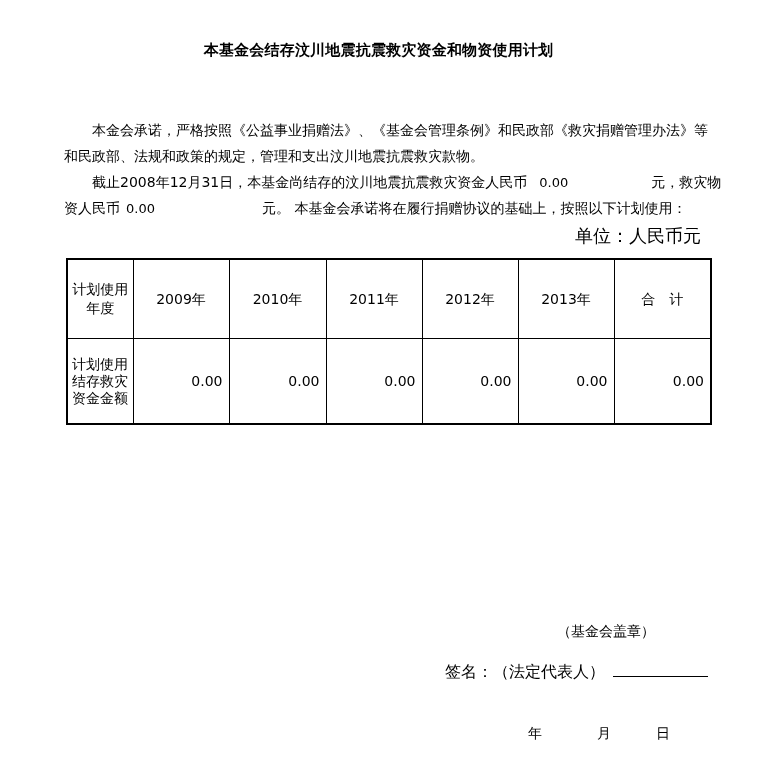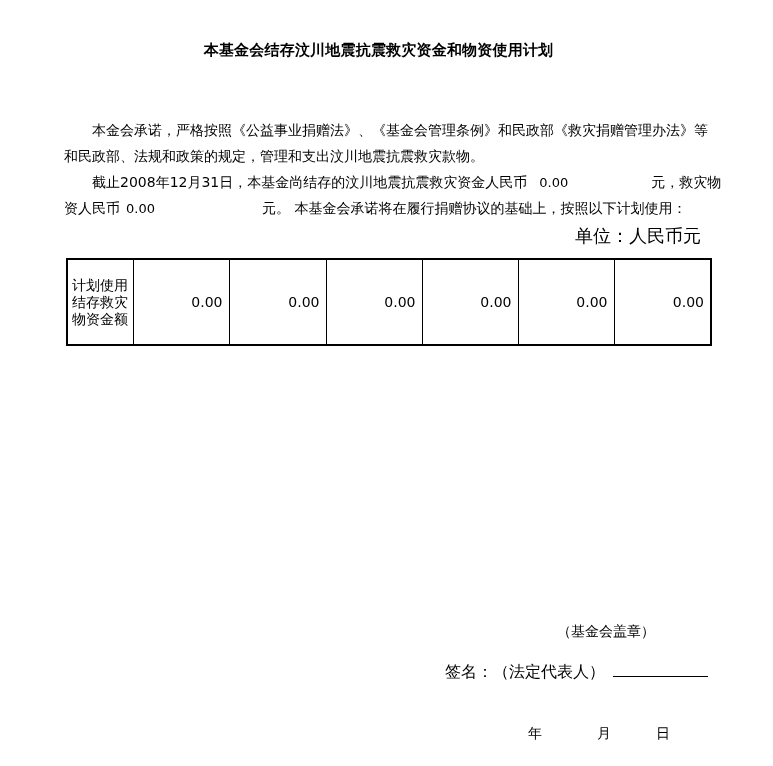--- a/index.html
+++ b/index.html
@@ -89,22 +89,31 @@
   <colgroup>
     <col style="width:66px">
       <col style="width:96px">
       <col style="width:97px">
     <col style="width:96px">
       <col style="width:96px">
       <col style="width:96px">
     <col style="width:97px">
   </colgroup>
   <tbody>
+    <tr class="hdr">
+      <td>计划使用年度</td>
+      <td>2009年</td>
+      <td>2010年</td>
+      <td>2011年</td>
+      <td>2012年</td>
+      <td>2013年</td>
+      <td>合　计</td>
+    </tr>
     <tr class="data-row">
-      <td class="row-label">计划使用结存救灾物资金额</td>
+      <td class="row-label">计划使用结存救灾资金金额</td>
       <td class="val">0.00</td>
       <td class="val">0.00</td>
       <td class="val">0.00</td>
       <td class="val">0.00</td>
       <td class="val">0.00</td>
       <td class="val">0.00</td>
     </tr>
   </tbody>
 </table>
 

